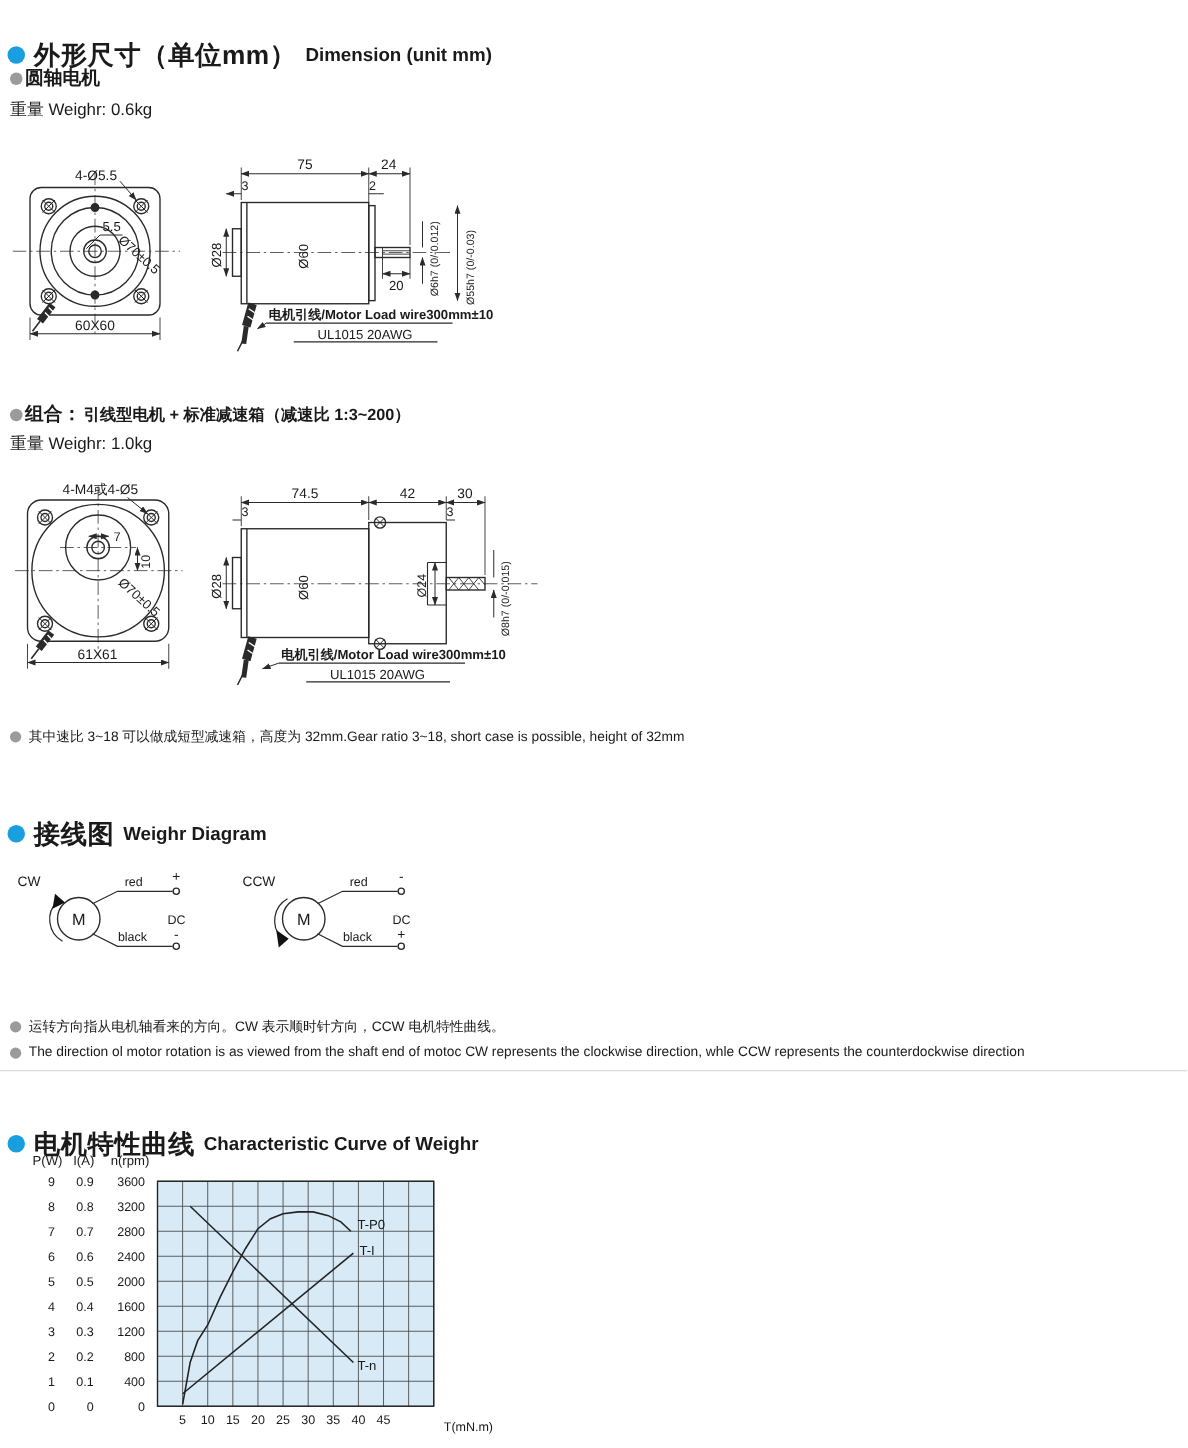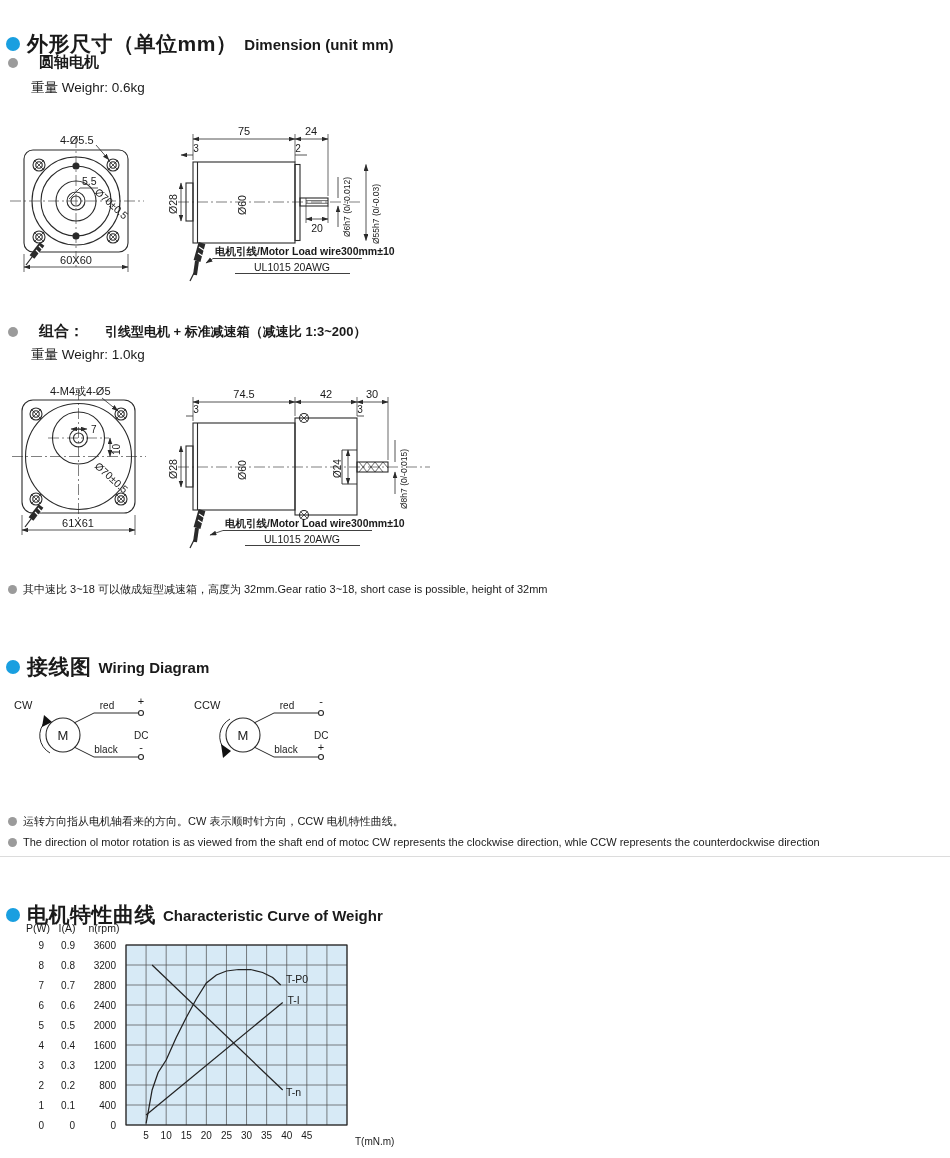--- a/index.html
+++ b/index.html
@@ -8,24 +8,24 @@
     position:relative; width:950px; height:1158px;
     font-family:"Liberation Sans", sans-serif; color:#1a1a1a; overflow:hidden;
   }
   .abs { position:absolute; }
   .h1 { position:absolute; left:6px; display:flex; align-items:center; gap:7px;margin-top:24px; }
   .h1 .zh { font-size:21px; font-weight:bold; letter-spacing:0.5px; }
   .h1 .en { font-size:15px; font-weight:bold; }
   .dot-blue { width:14px; height:14px; border-radius:50%; background:#199fe0; flex:0 0 auto; }
   .dot-gray { width:10px; height:10px; border-radius:50%; background:#9b9b9b; flex:0 0 auto; }
   .bullet-gray { width:9px; height:9px; border-radius:50%; background:#9b9b9b; flex:0 0 auto; }
-  .sub { position:absolute; left:8px; display:flex; align-items:center; gap:21px; }
+  .sub { position:absolute; left:8px; display:flex; align-items:center; gap:2px; }
   .sub .zh { font-size:15px; font-weight:bold; }
   .sub .rest { font-size:13px; font-weight:bold; }
-  .plain { position:absolute; left:8px; font-size:13.5px;margin-left:23px; }
+  .plain { position:absolute; left:8px; font-size:13.5px; }
   .note { position:absolute; left:8px; display:flex; align-items:center; gap:6px; font-size:11px; }
   .divider { position:absolute; left:0; width:950px; border-top:1px solid #dcdcdc; }
   svg text { font-family:"Liberation Sans", sans-serif; fill:#1a1a1a; }
   svg { display:block; }
 </style>
 </head>
 <body>
 
 <div class="h1" style="top:6px">
   <span class="dot-blue"></span>
@@ -227,21 +227,21 @@
 </svg>
 
 <div class="note" style="top:582px">
   <span class="bullet-gray"></span>
   <span>其中速比 3~18 可以做成短型减速箱，高度为 32mm.Gear ratio 3~18, short case is possible, height of 32mm</span>
 </div>
 
 <div class="h1" style="top:629px">
   <span class="dot-blue"></span>
   <span class="zh">接线图</span>
-  <span class="en">Wiring Diagram</span>
+  <span class="en">Weighr Diagram</span>
 </div>
 
 <svg class="abs" style="left:10px; top:695px" width="340" height="85" viewBox="0 0 340 85">
 
   <g stroke="#2a2a2a" fill="none" stroke-width="1.1">
     <circle cx="53" cy="40" r="17"></circle>
     <path d="M40,58 A 20,20 0 0 1 36,26" stroke-width="1"></path>
     <path d="M64,28 L84,18 L128,18" stroke-width="1"></path>
     <circle cx="131" cy="18" r="2.5" fill="#ffffff"></circle>
     <path d="M64,52 L84,62 L128,62" stroke-width="1"></path>

